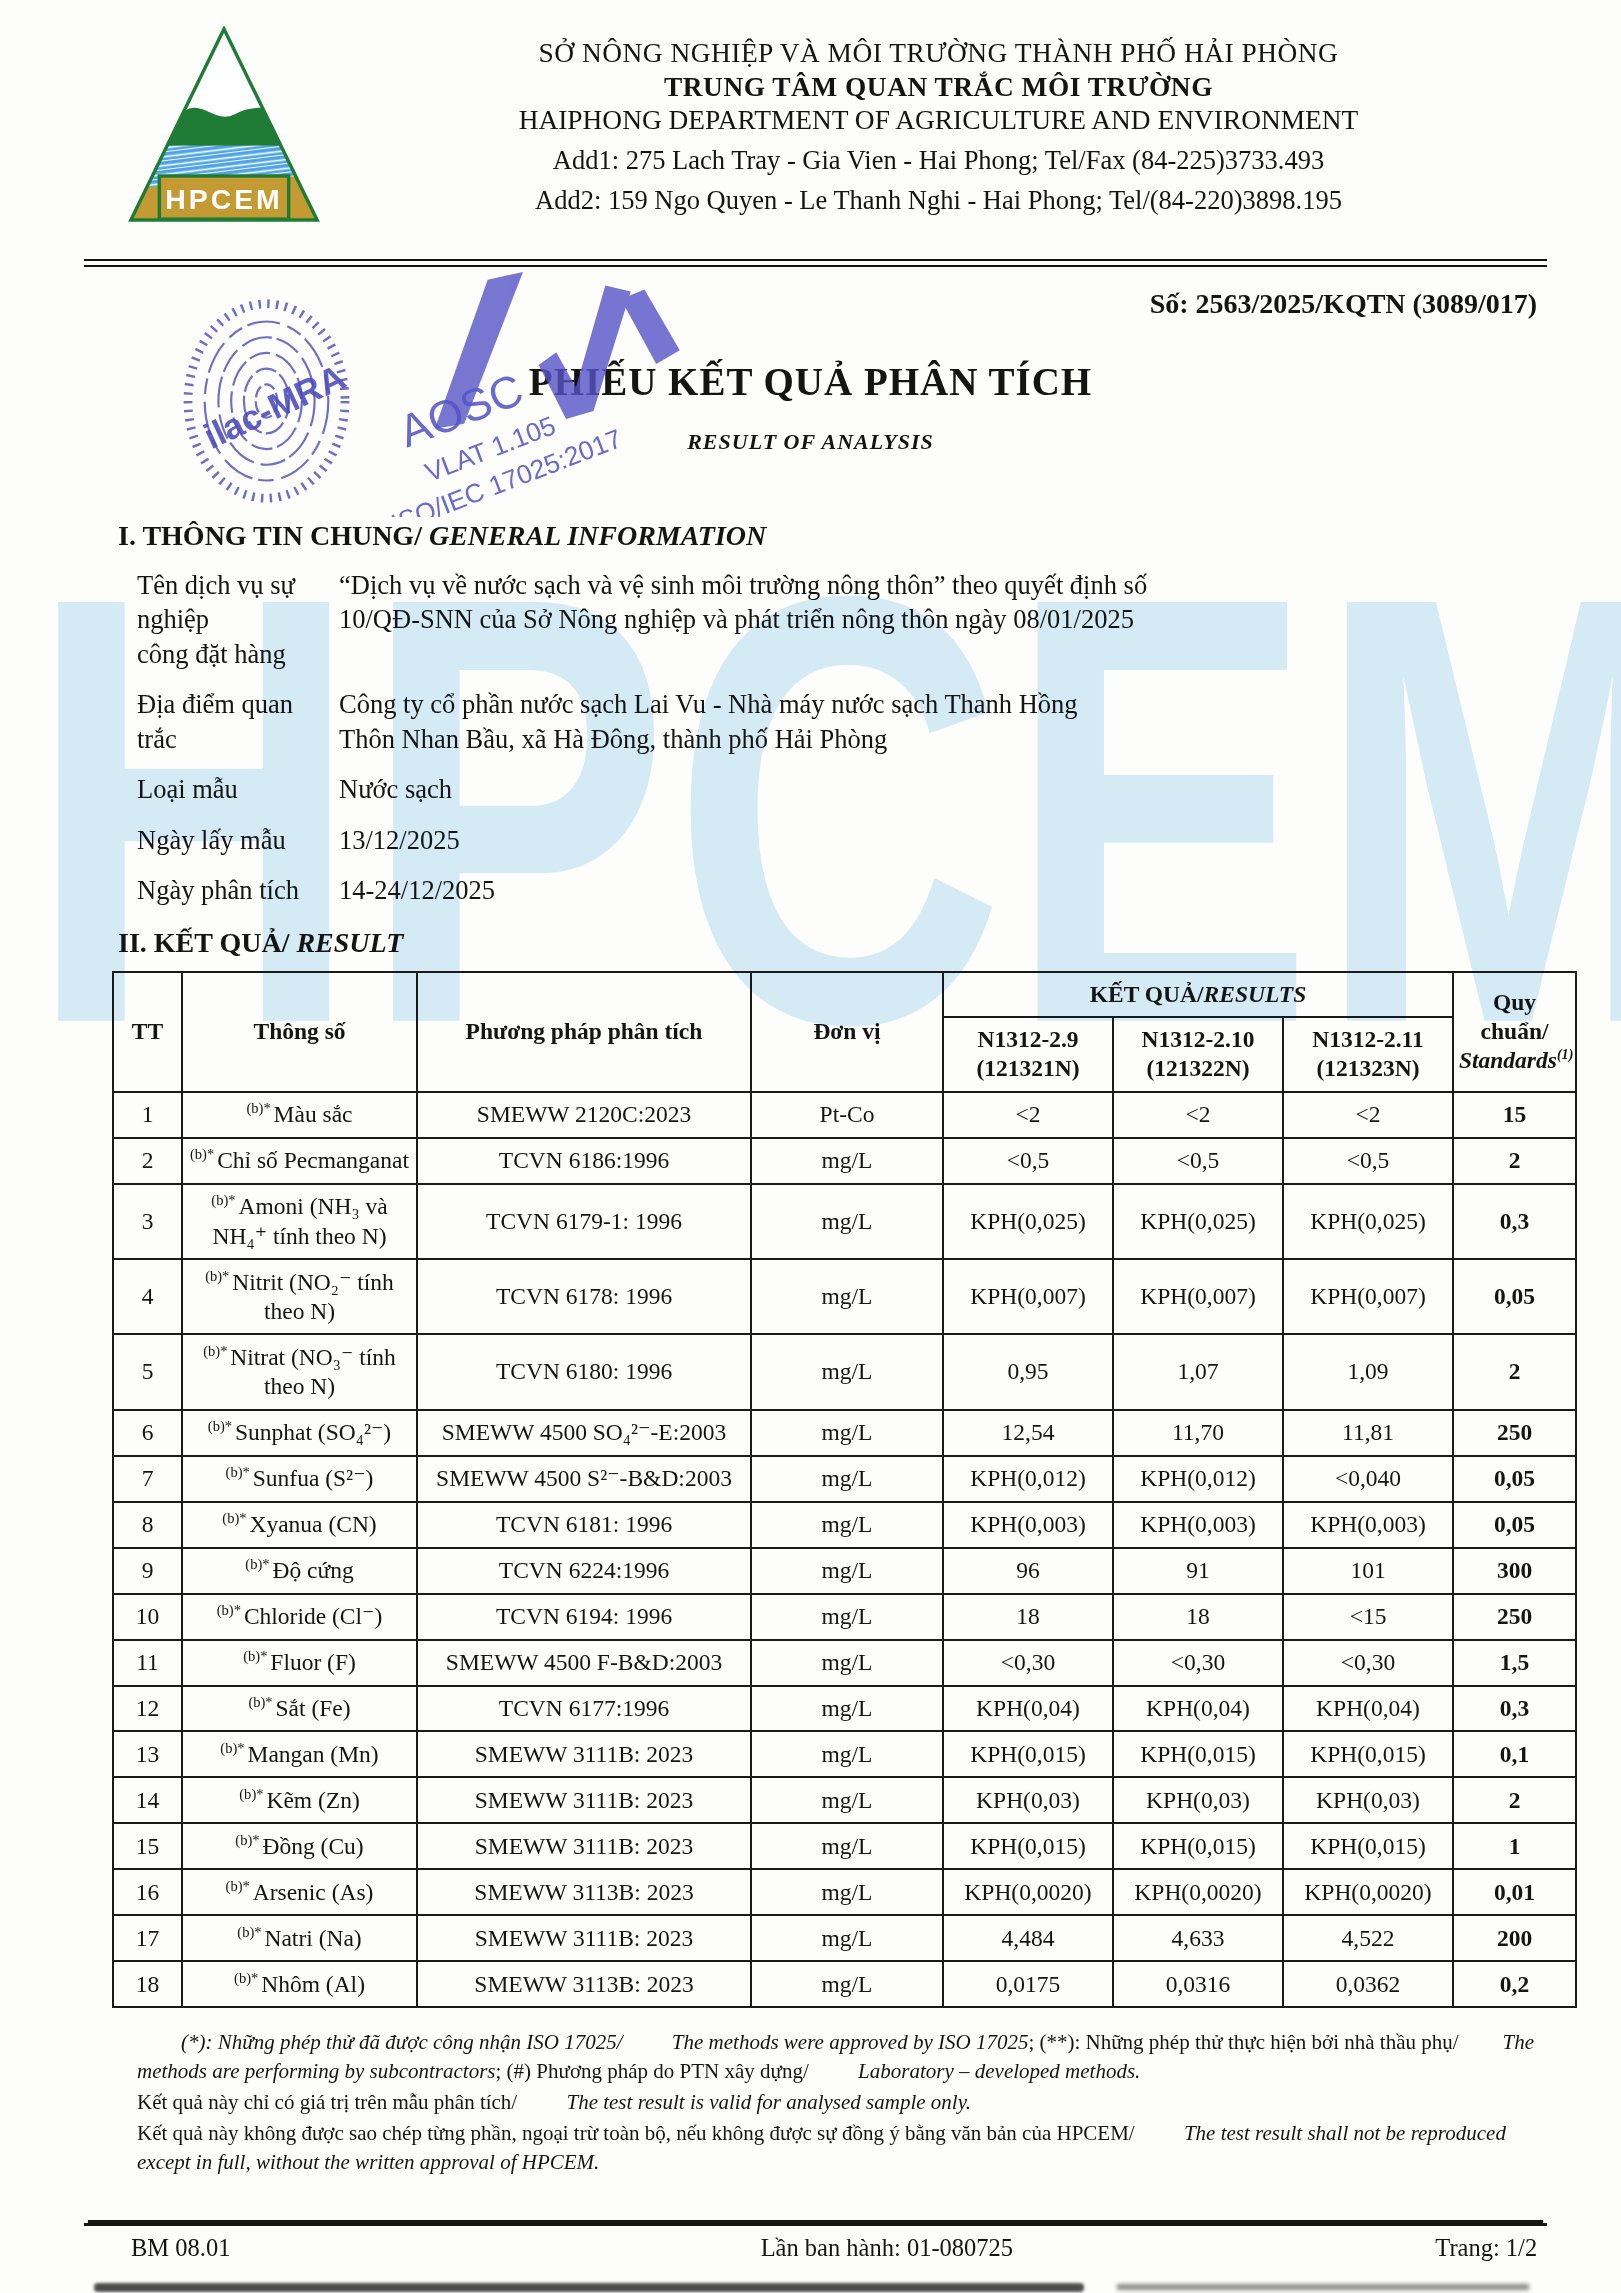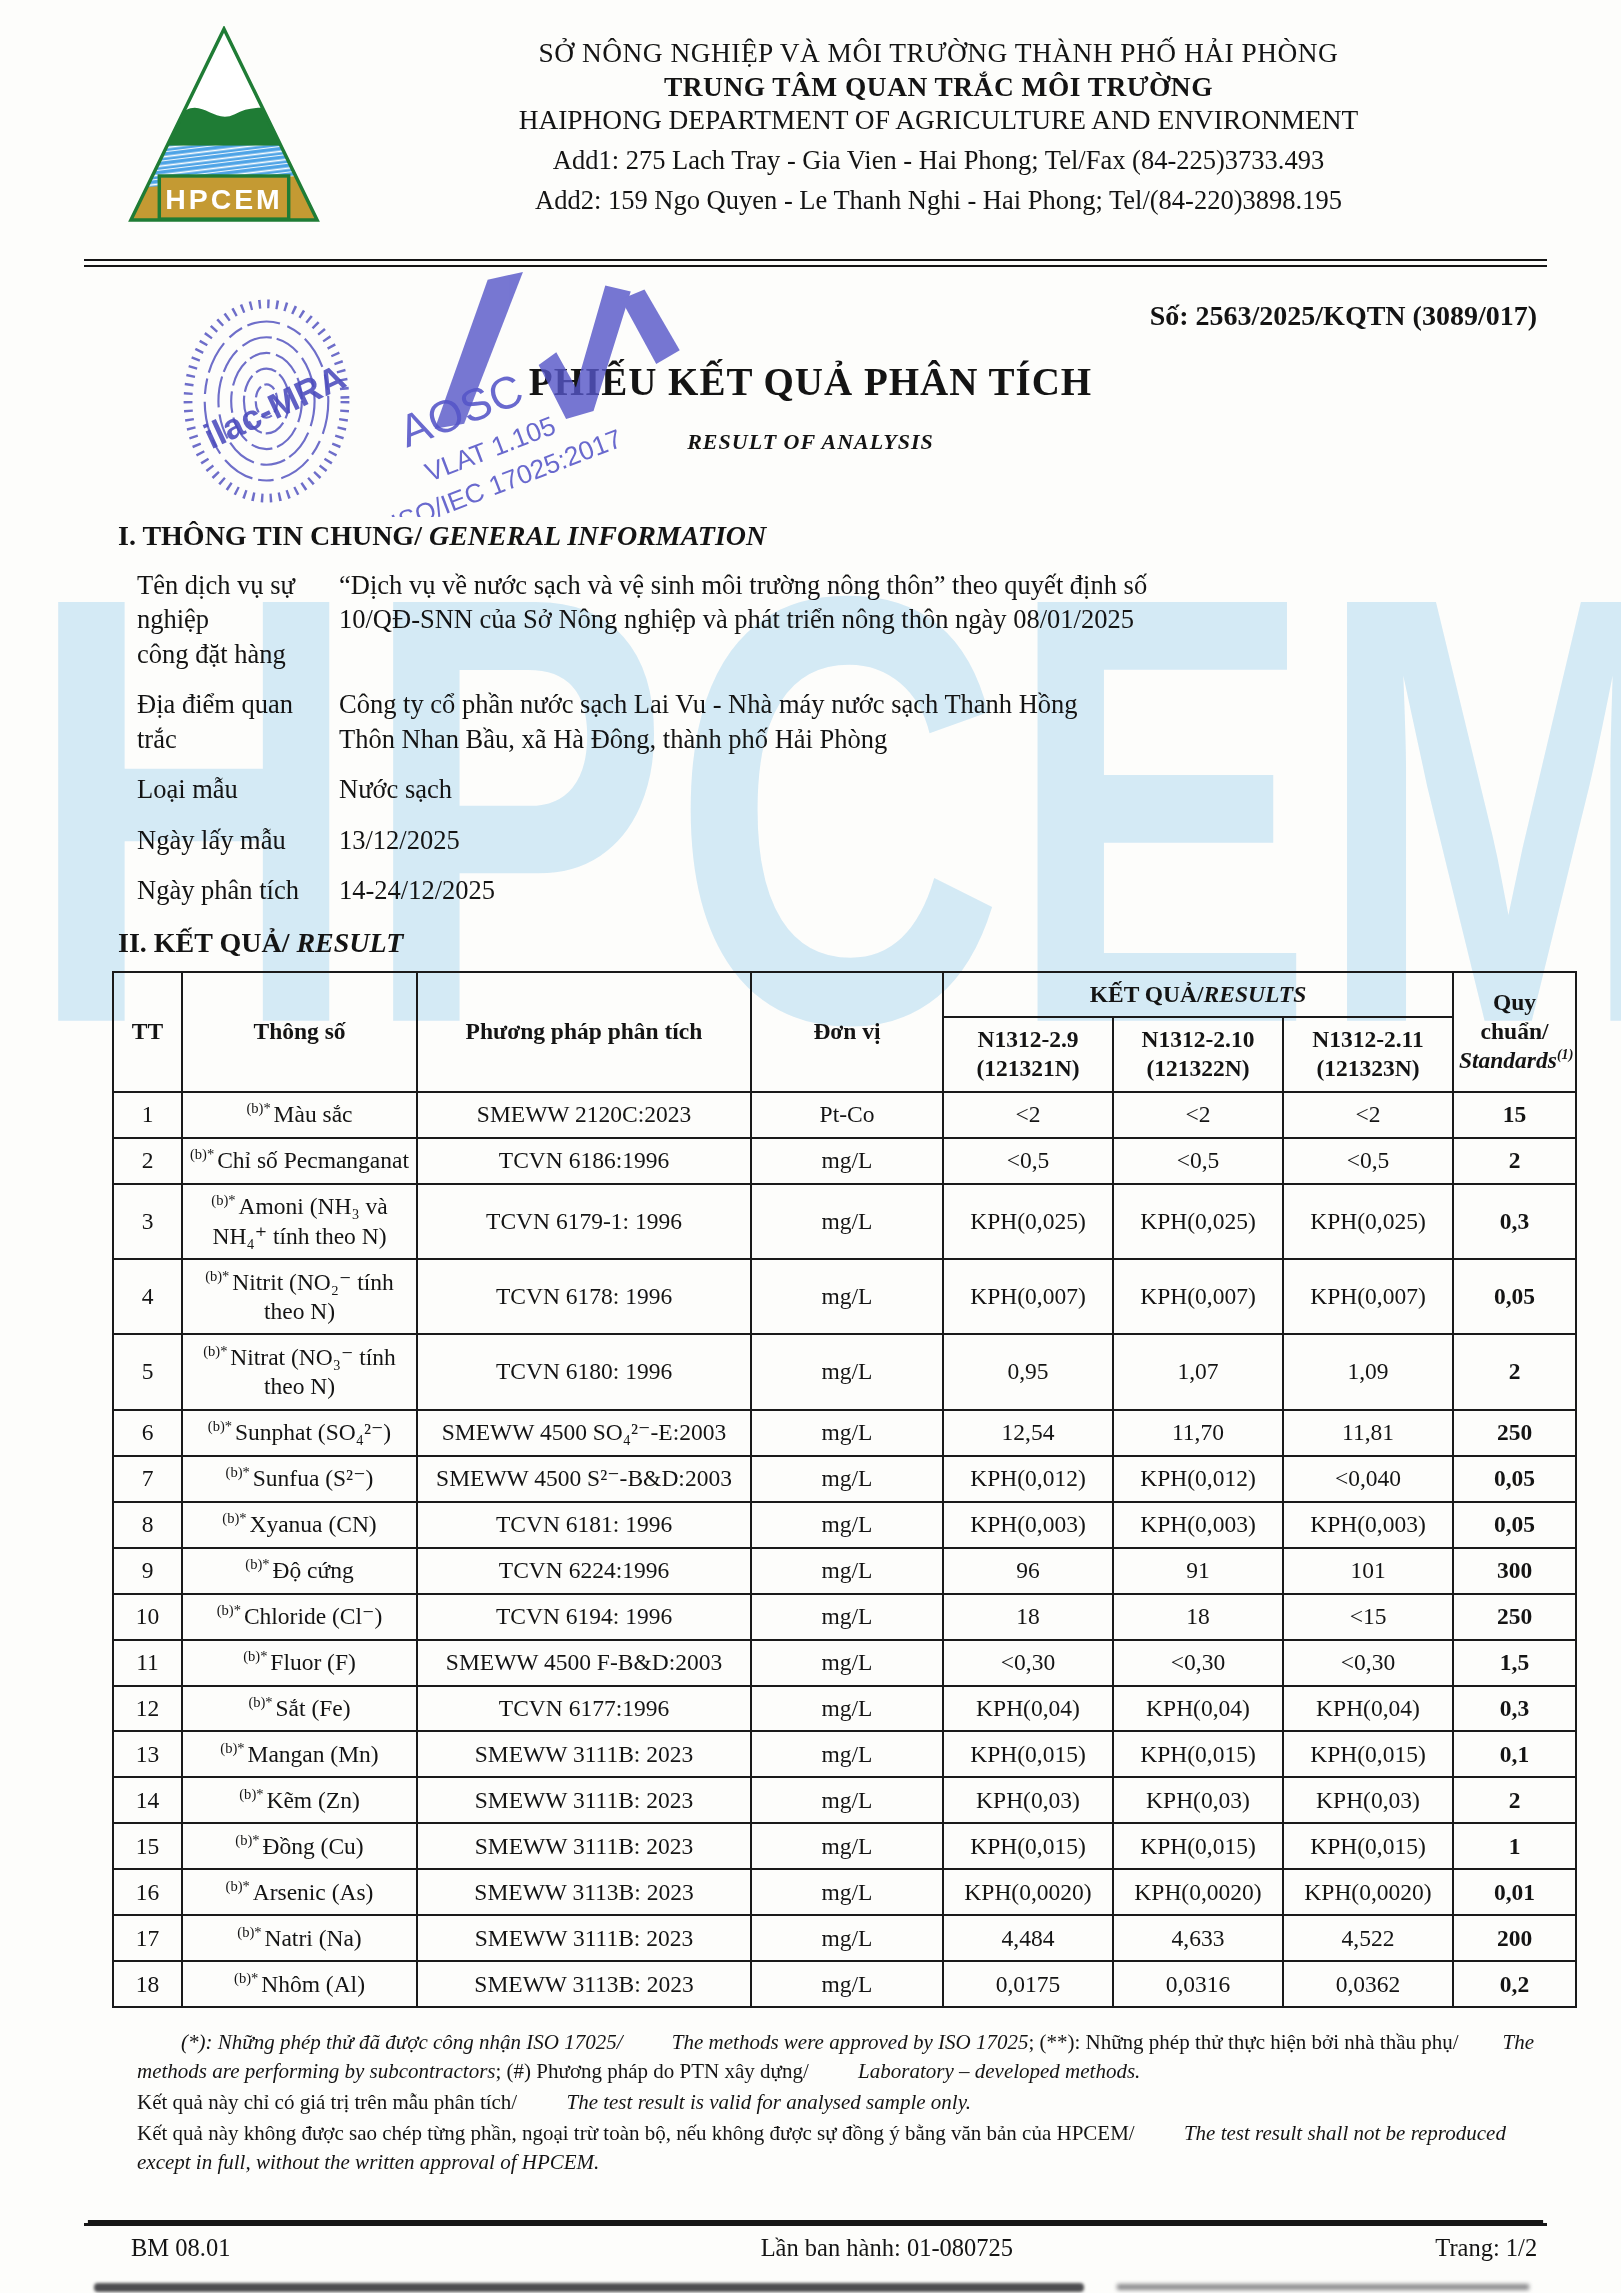--- a/index.html
+++ b/index.html
@@ -23,21 +23,21 @@
   .org-block { flex:1; text-align:center; padding-top:11.8px; line-height:1.22; }
   .org-vi1 { font-size:27.4px; letter-spacing:0.5px; }
   .org-vi2 { font-size:27.4px; font-weight:bold; letter-spacing:0.5px; }
   .org-en1 { font-size:27.4px; }
   .org-en2 { font-size:27.4px; font-weight:bold; }
   .addr { font-size:26.5px; margin-top:6.9px; }
   .double-rule { margin:35px 74px 0 84px; height:4.9px;
     border-top:2.9px solid #151515; border-bottom:2.9px solid #151515; }
   
   .title-area { position:relative; height:247px; }
-  .doc-number { position:absolute; top:33px; right:84px; font-size:28px; font-weight:bold; }
+  .doc-number { position:absolute; top:21px; right:84px; font-size:28px; font-weight:bold; }
   .doc-title-vi { margin:0; padding-top:92px; text-align:center; font-size:39px; font-weight:bold; letter-spacing:1px; }
   .doc-title-en { margin:25px 0 0 0; text-align:center; font-size:22px; font-weight:bold; font-style:italic; letter-spacing:1px; }
   .stamp-ilac { position:absolute; left:182px; top:31px; }
   .stamp-aosc { position:absolute; left:374px; top:-5.9px; }
   
   .sec-heading { margin:5.9px 0 0 118px; font-size:28px; font-weight:bold; }
   .sec-heading em { font-style:italic; }
   .info-grid { display:grid; grid-template-columns:202px 1fr; row-gap:16px;
     margin:15.7px 74px 0 137px; font-size:26.5px; line-height:1.3; }
   .info-label, .info-value { white-space:pre-line; }

